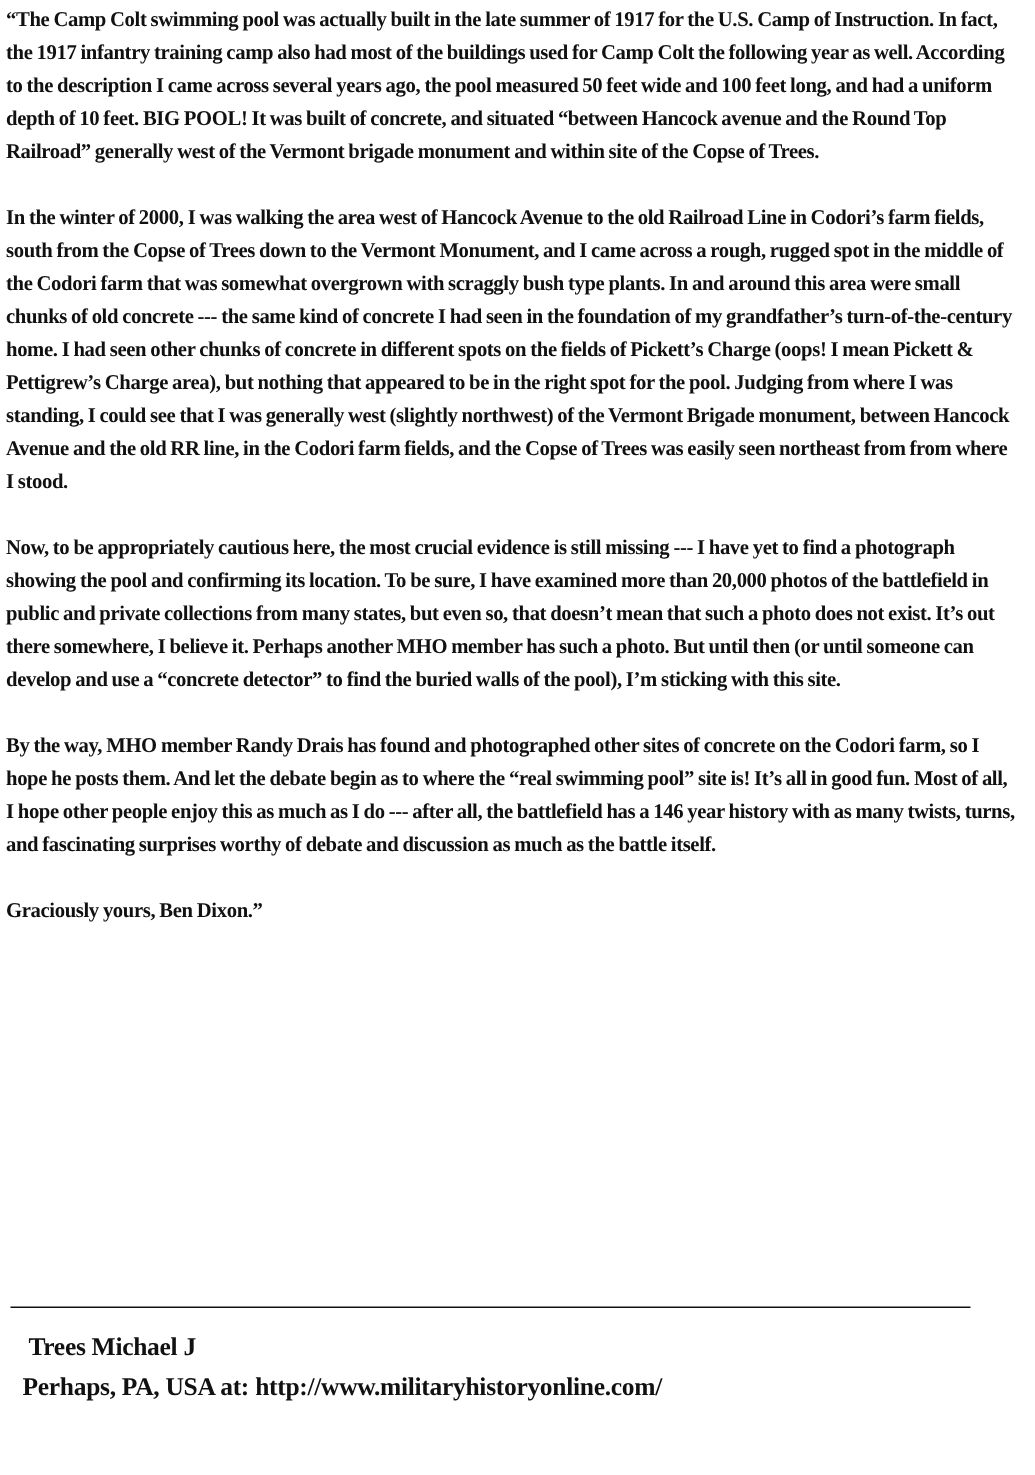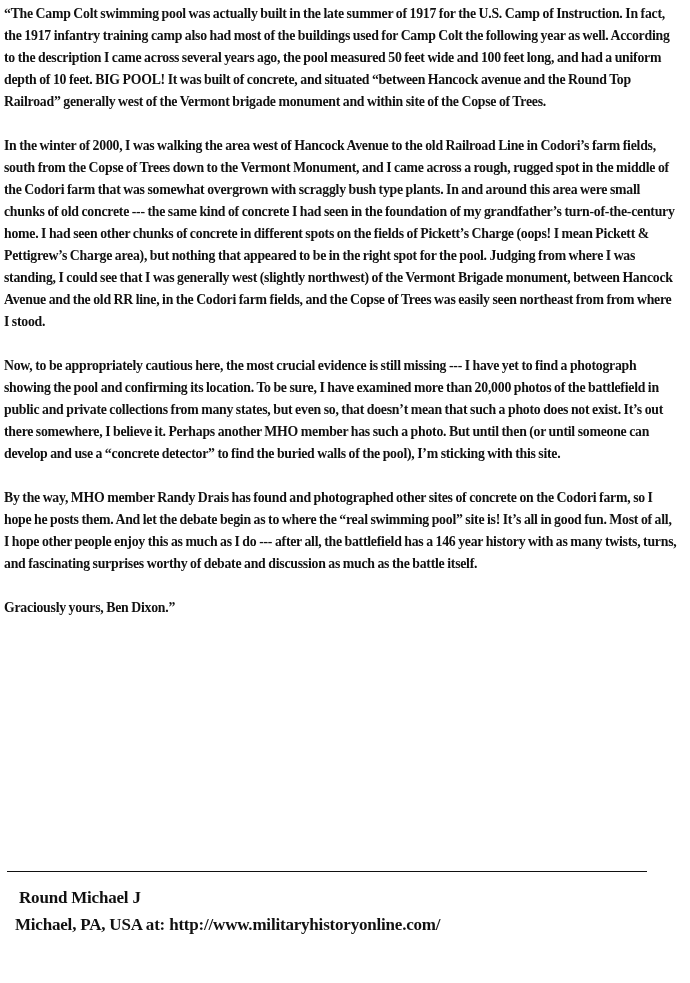--- a/index.html
+++ b/index.html
@@ -62,15 +62,15 @@
   <p>“The Camp Colt swimming pool was actually built in the late summer of 1917 for the U.S. Camp of Instruction. In fact, the 1917 infantry training camp also had most of the buildings used for Camp Colt the following year as well. According to the description I came across several years ago, the pool measured 50 feet wide and 100 feet long, and had a uniform depth of 10 feet. BIG POOL! It was built of concrete, and situated “between Hancock avenue and the Round Top Railroad” generally west of the Vermont brigade monument and within site of the Copse of Trees.</p>
   <p>In the winter of 2000, I was walking the area west of Hancock Avenue to the old Railroad Line in Codori’s farm fields, south from the Copse of Trees down to the Vermont Monument, and I came across a rough, rugged spot in the middle of the Codori farm that was somewhat overgrown with scraggly bush type plants. In and around this area were small chunks of old concrete --- the same kind of concrete I had seen in the foundation of my grandfather’s turn-of-the-century home. I had seen other chunks of concrete in different spots on the fields of Pickett’s Charge (oops! I mean Pickett &amp; Pettigrew’s Charge area), but nothing that appeared to be in the right spot for the pool. Judging from where I was standing, I could see that I was generally west (slightly northwest) of the Vermont Brigade monument, between Hancock Avenue and the old RR line, in the Codori farm fields, and the Copse of Trees was easily seen northeast from from where I stood.</p>
   <p>Now, to be appropriately cautious here, the most crucial evidence is still missing --- I have yet to find a photograph showing the pool and confirming its location. To be sure, I have examined more than 20,000 photos of the battlefield in public and private collections from many states, but even so, that doesn’t mean that such a photo does not exist. It’s out there somewhere, I believe it. Perhaps another MHO member has such a photo. But until then (or until someone can develop and use a “concrete detector” to find the buried walls of the pool), I’m sticking with this site.</p>
   <p>By the way, MHO member Randy Drais has found and photographed other sites of concrete on the Codori farm, so I hope he posts them. And let the debate begin as to where the “real swimming pool” site is! It’s all in good fun. Most of all, I hope other people enjoy this as much as I do --- after all, the battlefield has a 146 year history with as many twists, turns, and fascinating surprises worthy of debate and discussion as much as the battle itself.</p>
   <p class="signoff">Graciously yours, Ben Dixon.”</p>
 </div>
 
 <div class="divider"></div>
 
 <div class="footer">
-  <div class="from">Round Michael J</div>
-  <div class="loc">Michael, PA, USA at: http://www.militaryhistoryonline.com/</div>
+  <div class="from">Trees Michael J</div>
+  <div class="loc">Perhaps, PA, USA at: http://www.militaryhistoryonline.com/</div>
 </div>
 
 </body></html>

